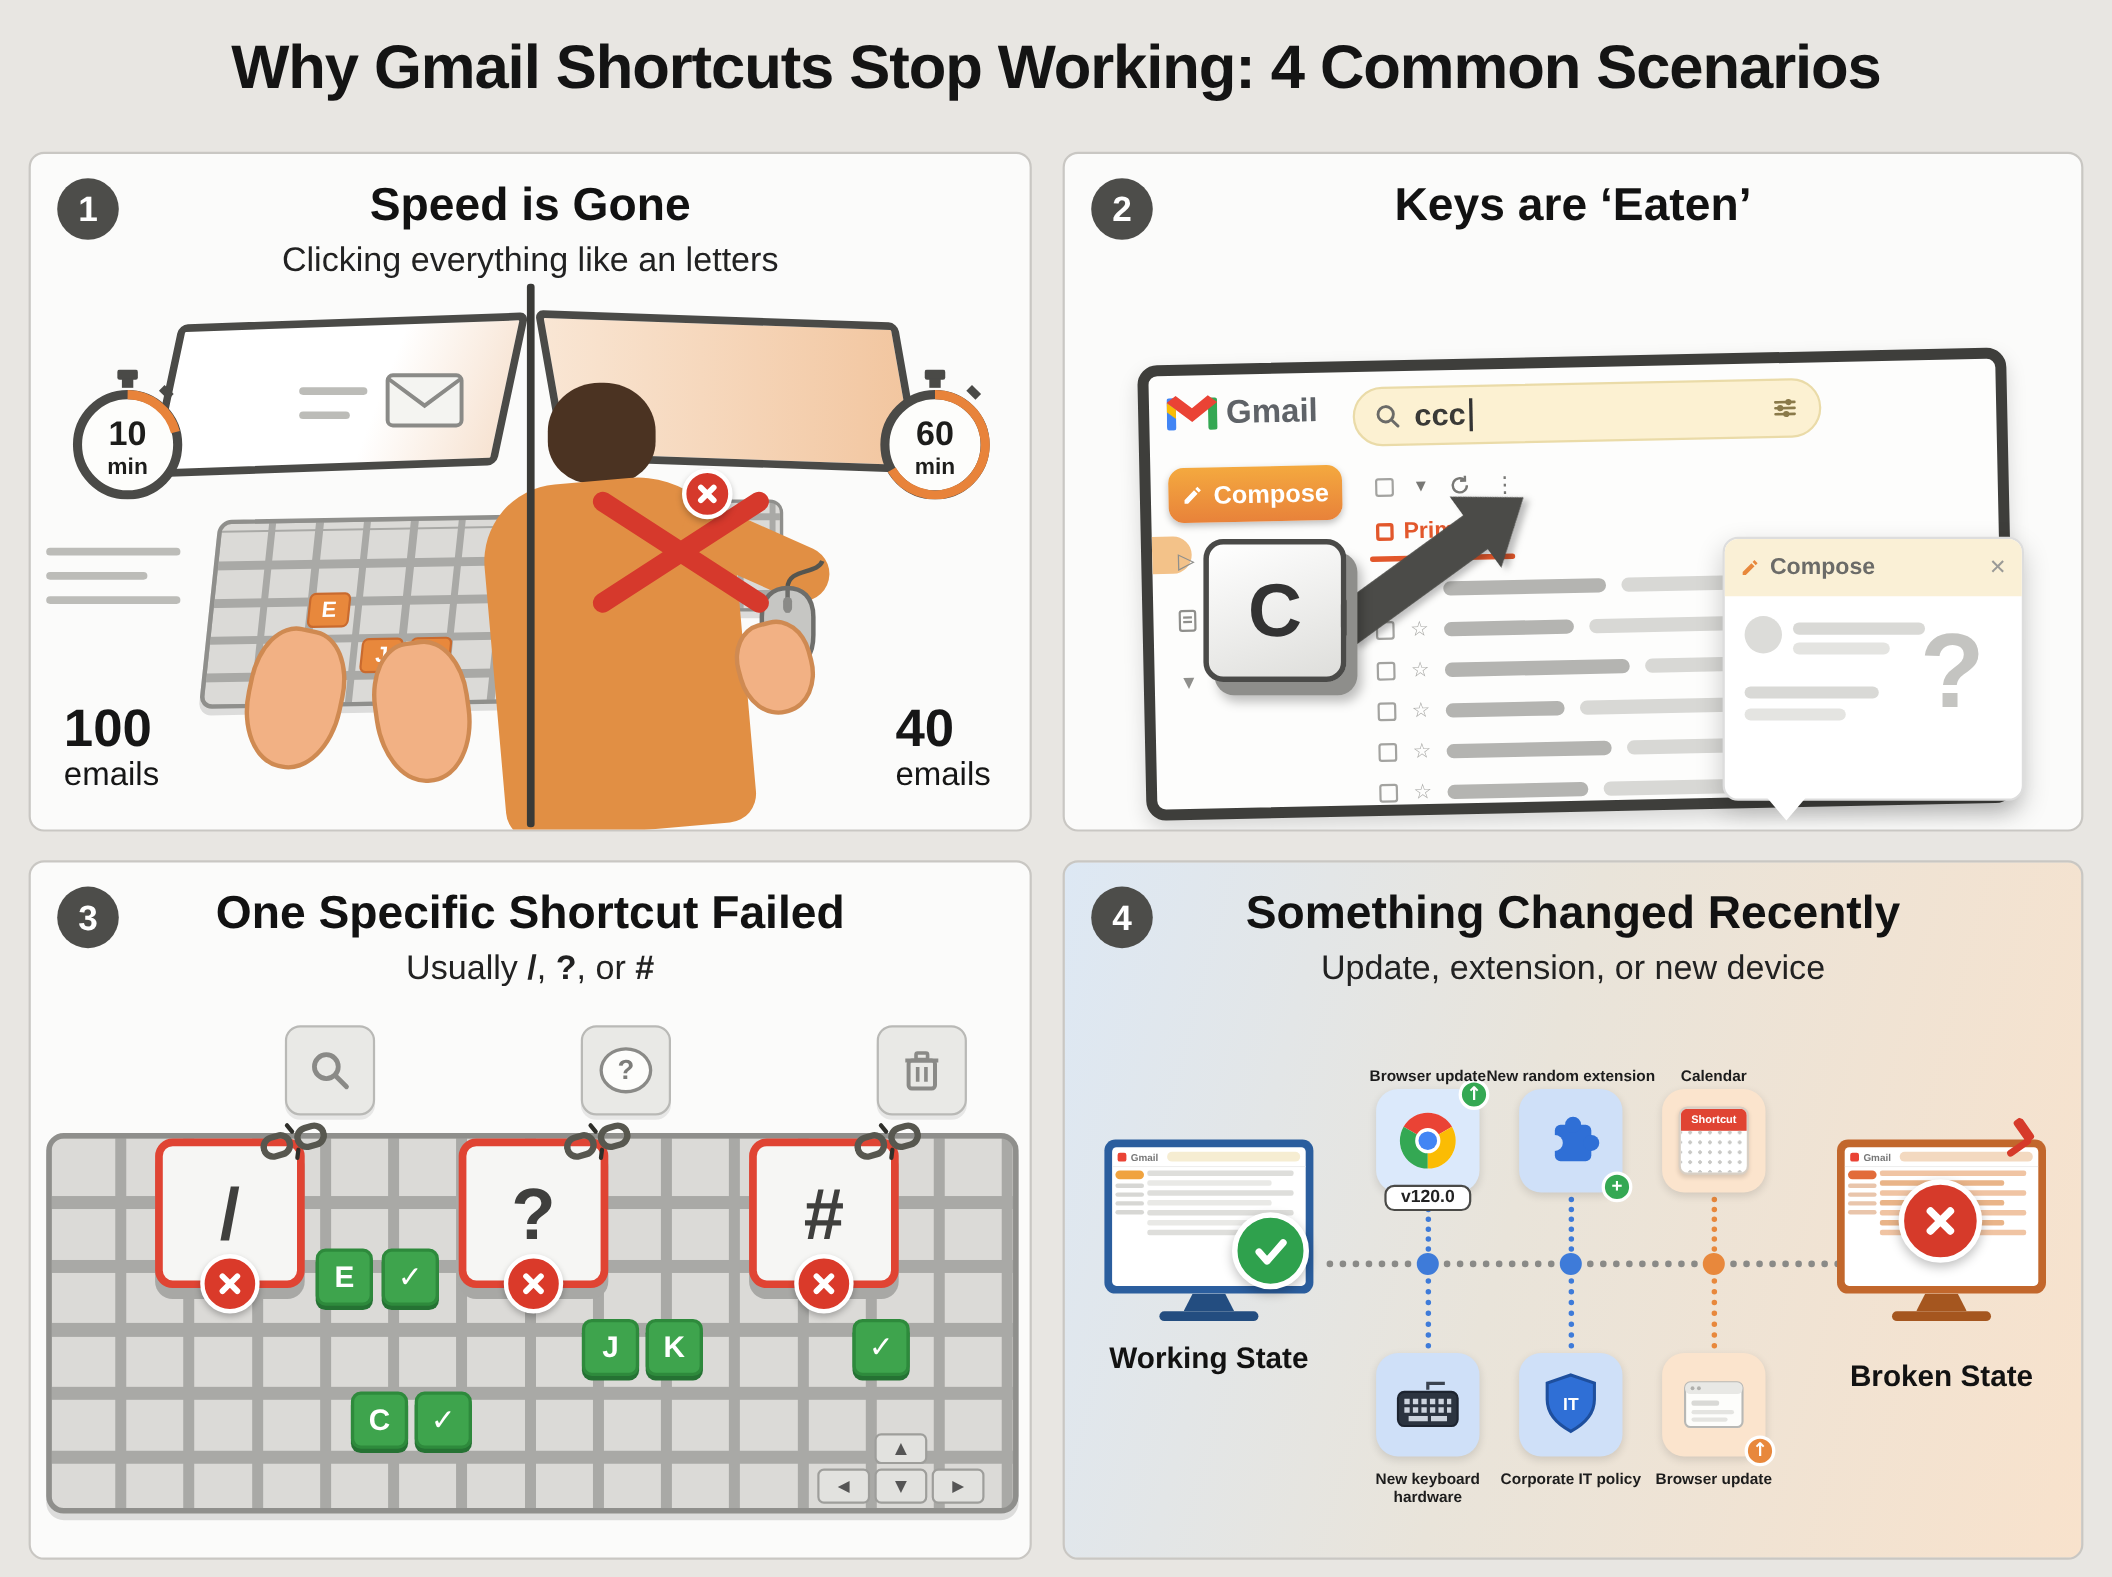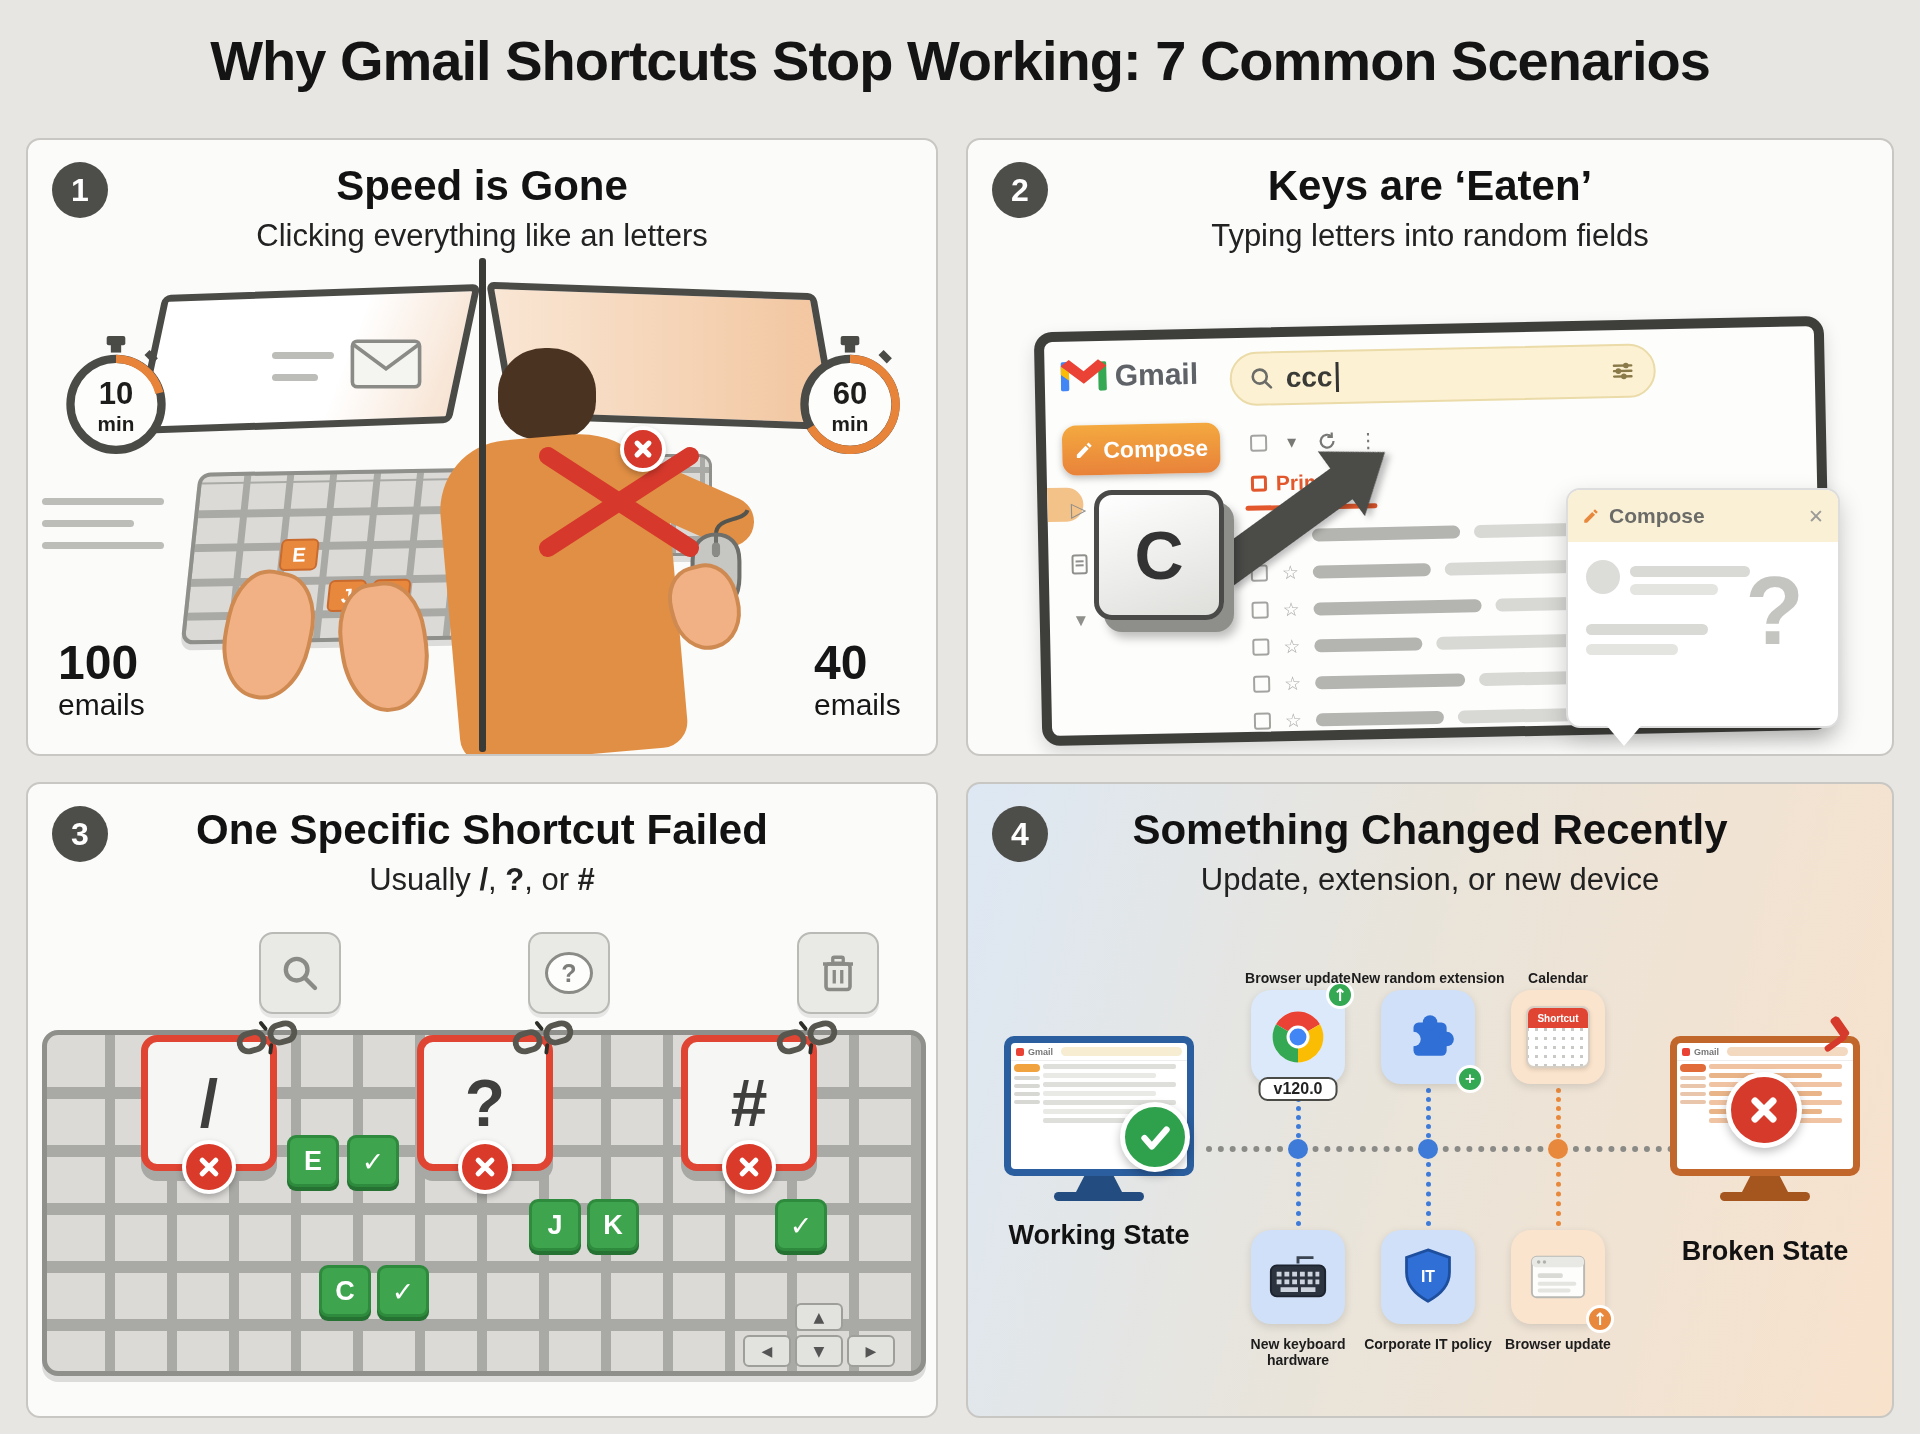--- a/index.html
+++ b/index.html
@@ -123,21 +123,21 @@
   .mini-stand{position:absolute;left:72px;top:140px;width:46px;height:16px;background:#234d80;clip-path:polygon(18% 0,82% 0,100% 100%,0 100%);}
   .mini-base{position:absolute;left:50px;top:156px;width:90px;height:9px;border-radius:5px;background:#234d80;}
   .st-orange .mini-stand,.st-orange .mini-base{background:#a5561f;}
   .status-circle{position:absolute;border-radius:50%;border:5px solid #fff;box-shadow:0 4px 10px rgba(0,0,0,.25);display:flex;align-items:center;justify-content:center;z-index:6;}
   .state-label{position:absolute;width:230px;text-align:center;font-size:27px;font-weight:bold;color:#121212;z-index:4;}
 </style>
 </head>
 <body>
 
 <div class="stage">
-  <h1 class="main-title">Why Gmail Shortcuts Stop Working: 7 Common Scenarios</h1>
+  <h1 class="main-title">Why Gmail Shortcuts Stop Working: 4 Common Scenarios</h1>
 
   <section class="panel" id="panel1">
     <div class="badge">1</div>
     <h2 class="p-title">Speed is Gone</h2>
     <p class="p-sub">Clicking everything like an letters</p>
     <div class="scene">
 
       <div class="s1-screen" style="left:120px;top:150px;width:318px;height:138px;background:linear-gradient(100deg,#ffffff 62%,#f7e3d2);transform:rotate(-2deg) skewX(-14deg);"></div>
       <div class="abs" style="left:244px;top:212px;width:62px;z-index:2;">
         <div class="mline" style="width:62px;"></div>
@@ -217,21 +217,20 @@
       <div class="abs" style="left:786px;top:498px;z-index:9;">
         <div class="count-num">40</div>
         <div class="count-label">emails</div>
       </div>
     </div>
   </section>
 
   <section class="panel" id="panel2">
     <div class="badge">2</div>
     <h2 class="p-title">Keys are ‘Eaten’</h2>
-    <p class="p-sub">Typing letters into random fields</p>
     <div class="scene">
 
       <div class="s2-monitor">
         <svg class="abs" style="left:16px;top:16px;" width="46" height="34" viewBox="0 0 44 32">
           <rect x="0" y="4" width="8" height="28" rx="2" fill="#4285f4"></rect>
           <rect x="36" y="4" width="8" height="28" rx="2" fill="#34a853"></rect>
           <path d="M0 8 L8 2 22 13 36 2 44 8 22 25 Z" fill="#ea4335"></path>
           <path d="M0 8 v8 l8 6 V14 Z" fill="#fbbc04"></path>
         </svg>
         <div class="s2-brand">Gmail</div>

